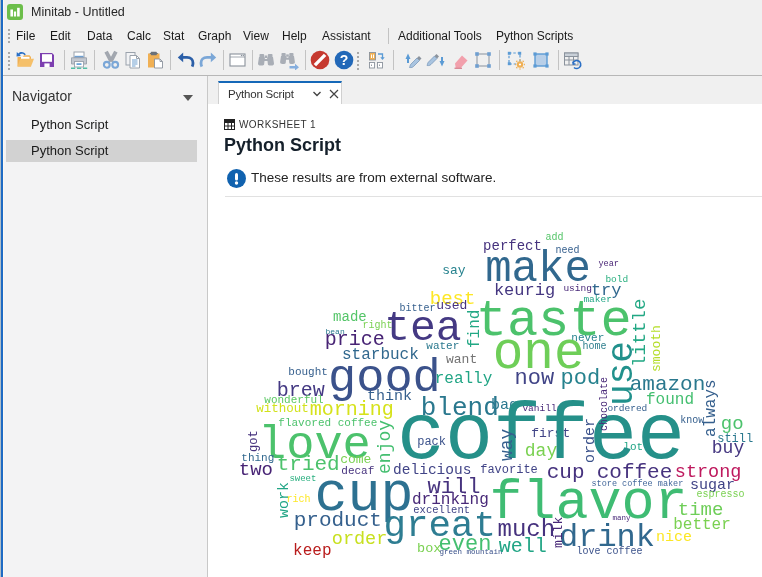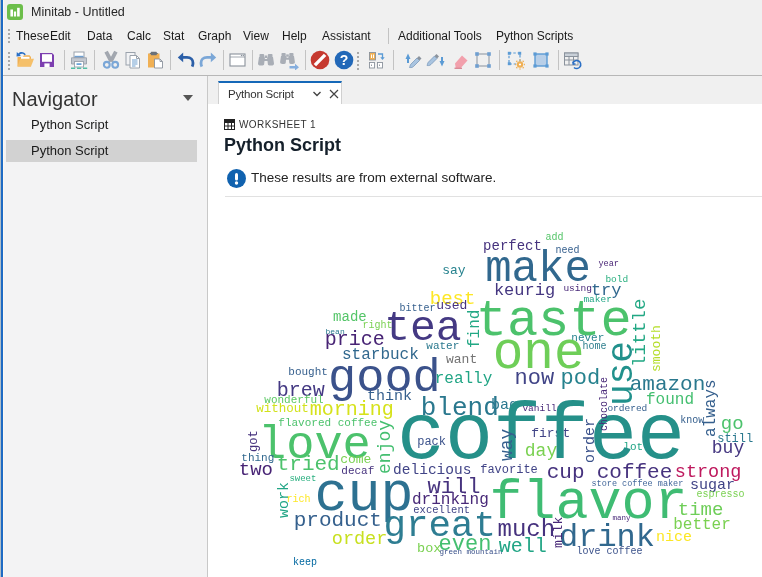--- a/index.html
+++ b/index.html
@@ -10,21 +10,21 @@
 #titlebar{position:absolute;left:3px;top:0;width:759px;height:25px;background:#f0f0f0}
 #mticon{position:absolute;left:7px;top:4px;width:16px;height:16px;border-radius:3px;background:#6cbe4a}
 #titletext{position:absolute;left:31px;top:5px;font-size:12.5px;color:#262626}
 #menubar{position:absolute;left:3px;top:25px;width:759px;height:22px}
 .mi{position:absolute;top:4px;font-size:12px;color:#1a1a1a}
 #toolbar{position:absolute;left:3px;top:47px;width:759px;height:29px;border-bottom:1px solid #b7b7b7}
 .ti{position:absolute;top:3px;width:20px;height:20px}
 .tsep{position:absolute;top:3px;width:1px;height:20px;background:#c3c3c3}
 .dots{position:absolute;width:2px;background-image:radial-gradient(circle,#a9a9a9 35%,transparent 40%);background-size:2px 4px}
 #nav{position:absolute;left:4px;top:76px;width:204px;height:501px;background:#f3f3f4;border-right:1px solid #c8c8c8}
-#navtitle{position:absolute;left:12px;top:88px;font-size:20px;color:#333}
+#navtitle{position:absolute;left:12px;top:88px;font-size:14px;color:#333}
 #navchev{position:absolute;left:183px;top:95px;width:0;height:0;border-left:5px solid transparent;border-right:5px solid transparent;border-top:6px solid #555}
 .navitem{position:absolute;left:31px;font-size:13px;color:#1a1a1a}
 #navsel{position:absolute;left:6px;top:140px;width:191px;height:22px;background:#d2d2d2}
 #content{position:absolute;left:208px;top:76px;width:554px;height:501px;background:#fff}
 #tabbar{position:absolute;left:208px;top:76px;width:554px;height:28px;background:#f0f0f0}
 #tab{position:absolute;left:218px;top:81px;width:124px;height:23px;background:#fff;border-top:2px solid #1568b8;border-left:1px solid #d0d0d0;border-right:1px solid #d0d0d0}
 #tabtext{position:absolute;left:9px;top:5px;font-size:11.5px;letter-spacing:-0.2px;color:#333}
 #wslabel{position:absolute;left:239px;top:119px;font-size:10px;color:#333;letter-spacing:0.4px}
 #heading{position:absolute;left:224px;top:135px;font-size:18px;font-weight:bold;color:#15202b}
 #infotext{position:absolute;left:251px;top:170px;font-size:13.5px;color:#222}
@@ -37,21 +37,21 @@
 <div id="mticon"><svg width="16" height="16" viewBox="0 0 16 16">
       <g fill="#fff">
         <rect x="3.4" y="5.5" width="2.6" height="7"></rect>
         <rect x="6.9" y="7.5" width="2.2" height="5"></rect>
         <rect x="10.1" y="3.8" width="2.6" height="8.7"></rect>
       </g>
     </svg></div>
 <div id="titletext">Minitab - Untitled</div>
 <div id="menubar">
 <div class="dots" style="left:5px;top:3px;height:16px"></div>
-<span class="mi" style="left:13px">These</span>
+<span class="mi" style="left:13px">File</span>
 <span class="mi" style="left:47px">Edit</span>
 <span class="mi" style="left:84px">Data</span>
 <span class="mi" style="left:124px">Calc</span>
 <span class="mi" style="left:160px">Stat</span>
 <span class="mi" style="left:195px">Graph</span>
 <span class="mi" style="left:240px">View</span>
 <span class="mi" style="left:279px">Help</span>
 <span class="mi" style="left:319px">Assistant</span>
 <span class="tsep" style="left:385px;top:3px;height:16px"></span>
 <span class="mi" style="left:395px">Additional Tools</span>
@@ -297,21 +297,21 @@
 <span class="w" style="left:393.1px;top:462.8px;font-size:14.5px;color:#414487">delicious</span>
 <span class="w" style="left:480.2px;top:463.8px;font-size:12px;color:#414487">favorite</span>
 <span class="w" style="left:289.4px;top:475.1px;font-size:9px;color:#29af7f">sweet</span>
 <span class="w" style="left:286.4px;top:495.3px;font-size:10px;color:#fde725">rich</span>
 <span class="w" style="left:314.5px;top:467.7px;font-size:55px;color:#2d7191">cup</span>
 <span class="w" style="left:427.6px;top:477.1px;font-size:22px;color:#46327e">will</span>
 <span class="w" style="left:412.0px;top:491.7px;font-size:16px;color:#482878">drinking</span>
 <span class="w" style="left:413.3px;top:504.9px;font-size:10.5px;color:#414487">excellent</span>
 <span class="w" style="left:293.7px;top:509.9px;font-size:21px;color:#35608d">product</span>
 <span class="w" style="left:383.6px;top:507.7px;font-size:37.5px;color:#2e7d92">great</span>
-<span class="w" style="left:293.1px;top:558px;font-size:10px;color:#0369a1">keep</span>
+<span class="w" style="left:293.1px;top:543px;font-size:16px;color:#b91c1c">keep</span>
 <span class="w" style="left:331.8px;top:531.3px;font-size:18.5px;color:#c8e020">order</span>
 <span class="w" style="left:417.1px;top:542.1px;font-size:13.5px;color:#7ad151">box</span>
 <span class="w" style="left:438.6px;top:534.1px;font-size:22px;color:#44bf70">even</span>
 <span class="w" style="left:439.5px;top:548.7px;font-size:7.5px;color:#3b528b">green mountain</span>
 <span class="w" style="left:498.7px;top:537.1px;font-size:20px;color:#21a585">well</span>
 <span class="w" style="left:497.5px;top:518.0px;font-size:24px;color:#46327e">much</span>
 <span class="w" style="left:559.0px;top:522.4px;font-size:32px;color:#31688e">drink</span>
 <span class="w" style="left:656.0px;top:530.0px;font-size:15px;color:#fce724">nice</span>
 <span class="w" style="left:576.4px;top:547.3px;font-size:10px;color:#3b528b">love coffee</span>
 <span class="w" style="left:612.5px;top:515.2px;font-size:7.5px;color:#482878">many</span>

